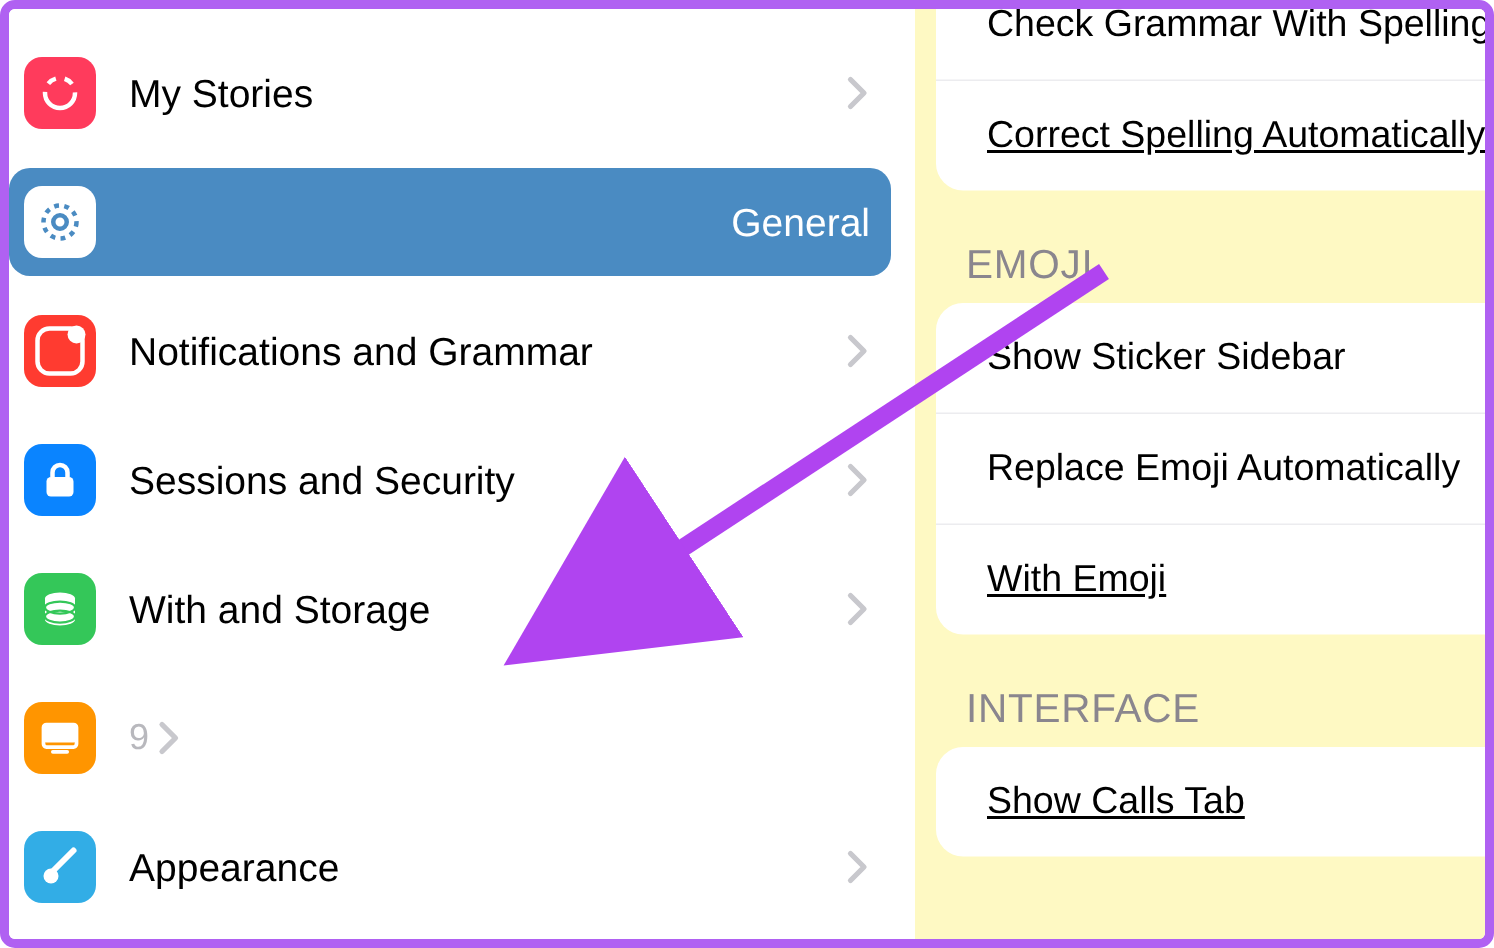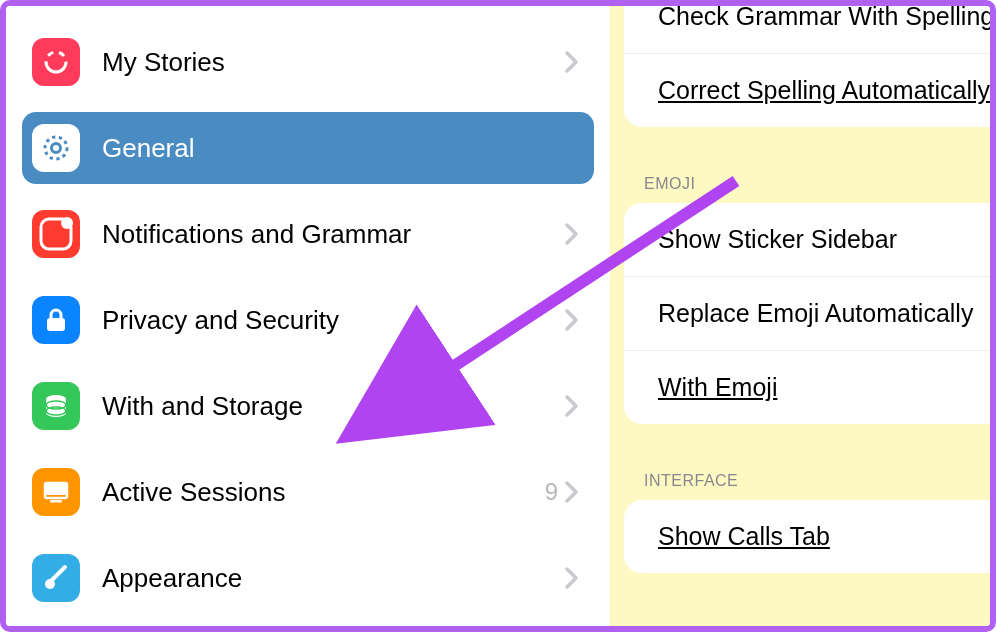--- a/index.html
+++ b/index.html
@@ -17,21 +17,21 @@
     border-radius: 10px;
     overflow: hidden;
     display: flex;
     position: relative;
   }
   
   .sidebar {
     width: 604px;
     height: 100%;
     background: #fff;
-    padding: 20px 16px 0 16px;
+    padding: 20px 16px 0 0;
     overflow: hidden;
   }
   .sb-item {
     display: flex;
     align-items: center;
     height: 72px;
     border-radius: 14px;
     padding: 0 14px 0 10px;
     margin-bottom: 14px;
     cursor: pointer;
@@ -59,38 +59,39 @@
     color: #b8b8bd;
     margin-right: 6px;
   }
   .sb-item .chev {
     width: 16px;
     height: 24px;
     flex-shrink: 0;
   }
   .sb-item.selected {
     background: #4a8bc2;
+    text-align: right;
   }
   .sb-item.selected .label { color: #fff; }
   .sb-item.selected .icon-wrap { background: #fff; }
   .chev svg path { stroke: #c8c8cd; }
 
   
   .right {
     flex: 1;
     height: 100%;
     background: #fef9c3;
     overflow: hidden;
     position: relative;
   }
   .section-header {
-    font-size: 16px;
+    font-size: 27px;
     letter-spacing: 0.5px;
     color: #8a868e;
-    padding: 48px 0 10px 34px;
+    padding: 34px 0 10px 34px;
   }
   .card {
     background: #fff;
     border-radius: 18px 0 0 18px;
     margin-left: 14px;
   }
   .row {
     font-size: 25px;
     color: #000;
     padding: 22px 0 22px 34px;
@@ -156,21 +157,21 @@
       </div>
     </div>
 
     <div class="sb-item">
       <div class="icon-wrap" style="background:#0a84ff">
         <svg width="30" height="30" viewBox="0 0 30 30">
           <rect x="6" y="13" width="18" height="13" rx="3" fill="#fff"></rect>
           <path d="M10 13 V10 a5 5 0 0 1 10 0 V13" fill="none" stroke="#fff" stroke-width="3"></path>
         </svg>
       </div>
-      <div class="label">Privacy and Security</div>
+      <div class="label">Sessions and Security</div>
       <div class="chev">
         <svg width="16" height="24" viewBox="0 0 16 24">
             <path d="M3 3 L12 12 L3 21" fill="none" stroke-width="3.5" stroke-linecap="round" stroke-linejoin="round"></path>
           </svg>
       </div>
     </div>
 
     <div class="sb-item">
       <div class="icon-wrap" style="background:#34c759">
         <svg width="30" height="30" viewBox="0 0 30 30">
@@ -189,21 +190,20 @@
     </div>
 
     <div class="sb-item">
       <div class="icon-wrap" style="background:#ff9500">
         <svg width="30" height="30" viewBox="0 0 30 30">
           <rect x="4" y="6" width="22" height="15" rx="2" fill="none" stroke="#fff" stroke-width="2.5"></rect>
           <rect x="4" y="6" width="22" height="12" rx="2" fill="#fff"></rect>
           <rect x="9" y="23" width="12" height="2.5" rx="1.2" fill="#fff"></rect>
         </svg>
       </div>
-      <div class="label">Active Sessions</div>
       <div class="badge">9</div>
       <div class="chev">
         <svg width="16" height="24" viewBox="0 0 16 24">
             <path d="M3 3 L12 12 L3 21" fill="none" stroke-width="3.5" stroke-linecap="round" stroke-linejoin="round"></path>
           </svg>
       </div>
     </div>
 
     <div class="sb-item">
       <div class="icon-wrap" style="background:#32ade6">

